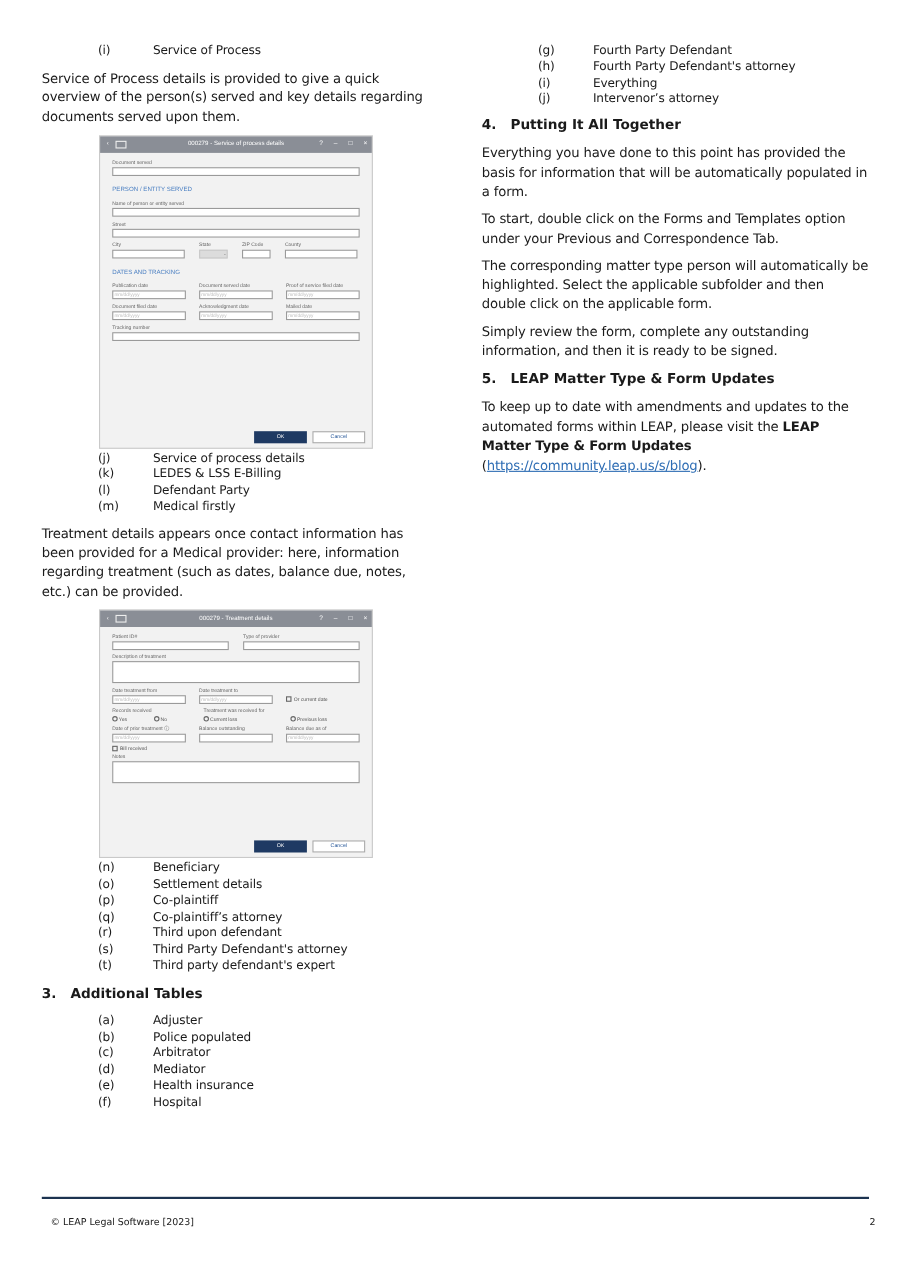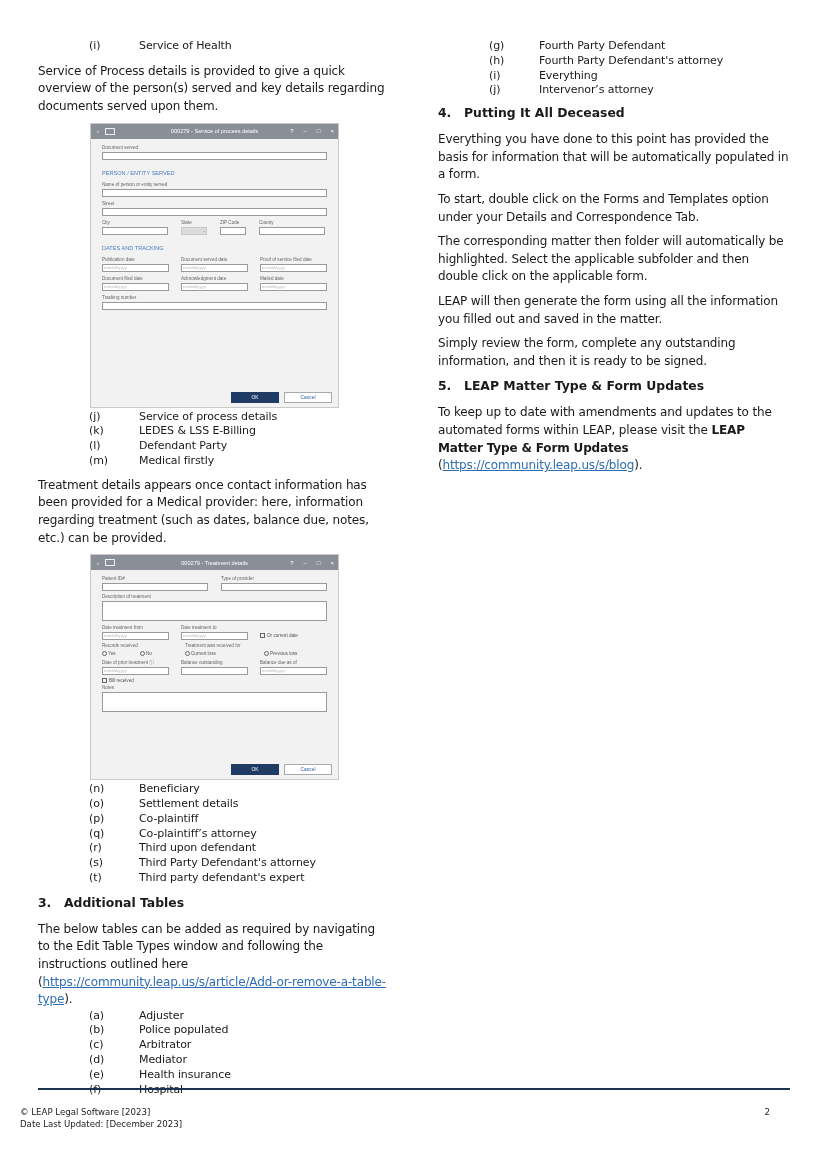--- a/index.html
+++ b/index.html
@@ -35,32 +35,32 @@
   .row { display: flex; gap: 12px; margin-top: 4px; }
   .row .cell { flex: 1; }
   .dlg-foot { display: flex; justify-content: flex-end; gap: 5px; padding: 0 6px 4px 0; }
   .btn-ok { width: 48px; height: 11px; background: #1f3a63; color: #fff; font-size: 4.8px; display: flex; align-items: center; justify-content: center; }
   .btn-cancel { width: 48px; height: 11px; background: #fff; border: 1px solid #a9a9a9; color: #2a5a9a; font-size: 4.8px; display: flex; align-items: center; justify-content: center; }
   .radio-row { display: flex; font-size: 4.6px; color: #555; line-height: 7px; margin-top: 1px; }
   .radio { display: inline-block; width: 5px; height: 5px; border: 0.8px solid #666; border-radius: 50%; vertical-align: middle; margin-right: 1px; }
   .check { display: inline-block; width: 5px; height: 5px; border: 0.8px solid #666; vertical-align: middle; margin-right: 2px; }
 
   .footer-rule { position: absolute; left: 38px; top: 1088px; width: 752px; height: 2px; background: #1c3350; }
-  .footer { position: absolute; left: 20px; top: 1106px; width: 752px; font-size: 8.6px; line-height: 12.4px; color: #222; }
+  .footer { position: absolute; left: 46px; top: 1106px; width: 752px; font-size: 8.6px; line-height: 12.4px; color: #222; }
   .footer .pg { position: absolute; right: 2px; top: 0; }
 </style>
 </head>
 <body>
 
 <div class="page">
 
   <div class="col col-left">
     <div class="li" style="margin-top:1px;">
       <span class="num">(i)</span>
-      <span class="lbl">Service of Health</span>
+      <span class="lbl">Service of Process</span>
     </div>
 
     <p class="txt para" style="margin-top:9px;">Service of Process details is provided to give a quick overview of the person(s) served and key details regarding documents served upon them.</p>
 
     <div class="dlg" style="margin-top:7px; height:285px;">
       <div class="dlg-bar">
         <span class="b-back">‹</span>
         <span class="b-fold"></span>
         <span class="b-title">000279 - Service of process details</span>
         <span class="b-right">
@@ -271,23 +271,20 @@
           <span class="num">(t)</span>
           <span class="lbl">Third party defendant's expert</span>
         </div>
     </div>
 
     <div class="heading">
       <span class="hn">3.</span>
       <span>Additional Tables</span>
     </div>
 
-    <p class="txt" style="margin-bottom:0;">
-      <span>The below tables can be added as required by navigating to the Edit Table Types window and following the instructions outlined here (</span><a class="link">https://community.leap.us/s/article/Add-or-remove-a-table-type</a><span>).</span>
-    </p>
 
     <div class="list">
       <div class="li">
           <span class="num">(a)</span>
           <span class="lbl">Adjuster</span>
         </div>
       <div class="li">
           <span class="num">(b)</span>
           <span class="lbl">Police populated</span>
         </div>
@@ -325,38 +322,36 @@
           <span class="lbl">Everything</span>
         </div>
       <div class="li">
           <span class="num">(j)</span>
           <span class="lbl">Intervenor’s attorney</span>
         </div>
     </div>
 
     <div class="heading" style="margin-top:6px;">
       <span class="hn">4.</span>
-      <span>Putting It All Deceased</span>
+      <span>Putting It All Together</span>
     </div>
 
     <p class="txt para">Everything you have done to this point has provided the basis for information that will be automatically populated in a form.</p>
-    <p class="txt para">To start, double click on the Forms and Templates option under your Details and Correspondence Tab.</p>
-    <p class="txt para">The corresponding matter then folder will automatically be highlighted. Select the applicable subfolder and then double click on the applicable form.</p>
-    <p class="txt para">LEAP will then generate the form using all the information you filled out and saved in the matter.</p>
+    <p class="txt para">To start, double click on the Forms and Templates option under your Previous and Correspondence Tab.</p>
+    <p class="txt para">The corresponding matter type person will automatically be highlighted. Select the applicable subfolder and then double click on the applicable form.</p>
     <p class="txt para">Simply review the form, complete any outstanding information, and then it is ready to be signed.</p>
 
     <div class="heading" style="margin-top:4px;">
       <span class="hn">5.</span>
       <span>LEAP Matter Type &amp; Form Updates</span>
     </div>
 
     <p class="txt para">
       <span>To keep up to date with amendments and updates to the automated forms within LEAP, please visit the </span><b>LEAP Matter Type &amp; Form Updates</b><span> (</span><a class="link">https://community.leap.us/s/blog</a><span>).</span>
     </p>
   </div>
 
   <div class="footer-rule"></div>
   <div class="footer">
     <div>© LEAP Legal Software [2023]</div>
-    <div>Date Last Updated: [December 2023]</div>
     <div class="pg">2</div>
   </div>
 </div>
 
 </body></html>

